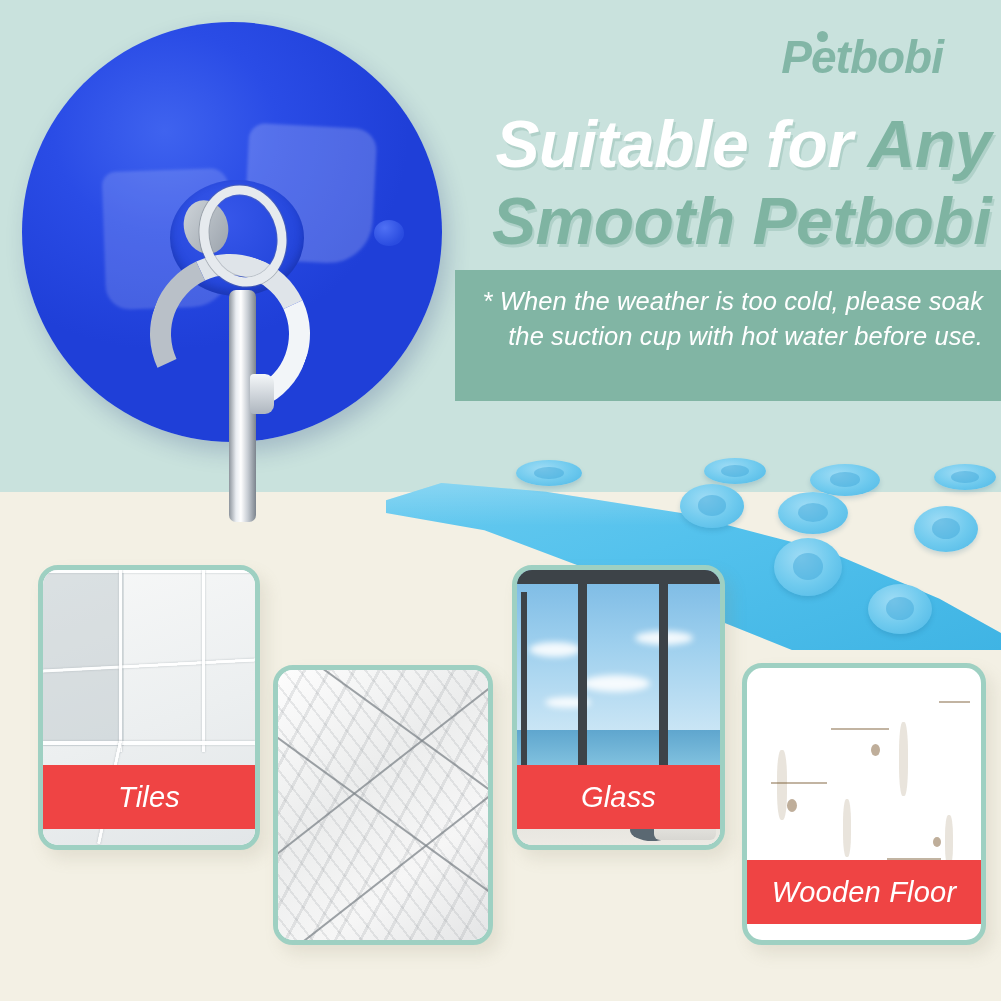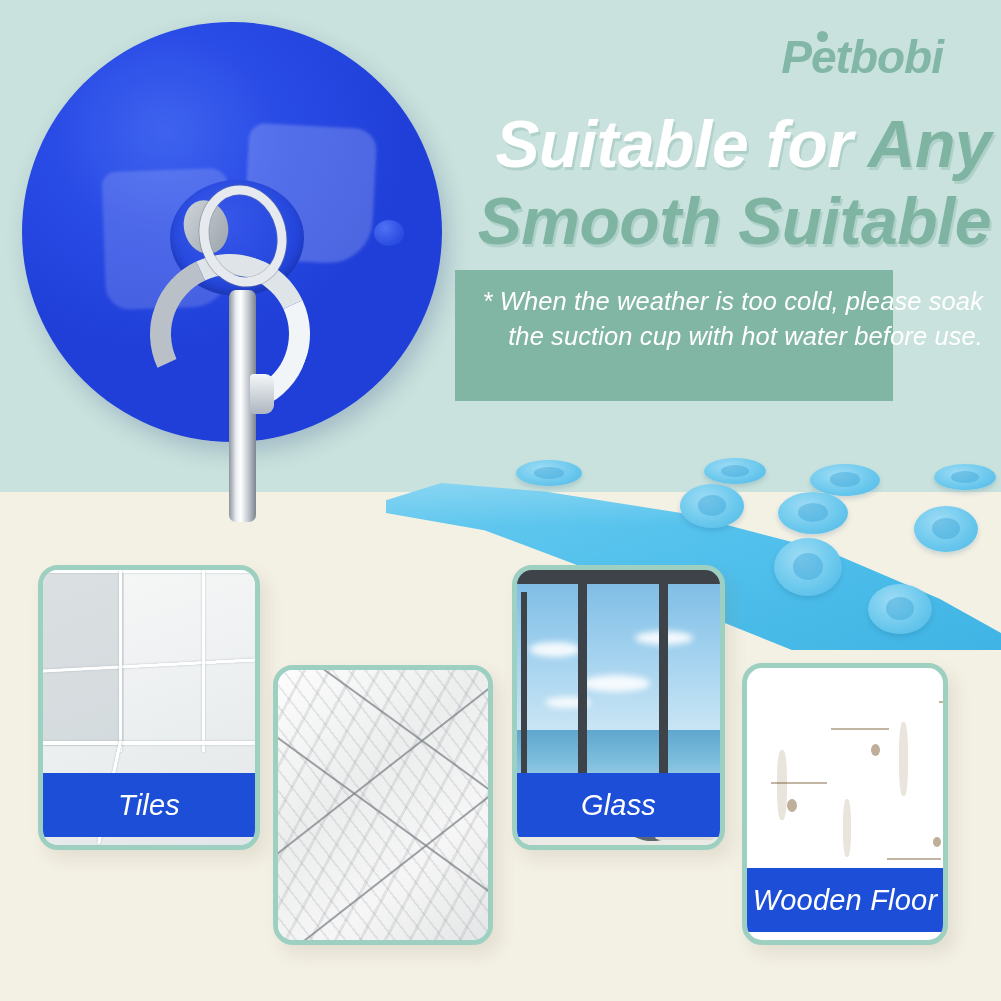--- a/index.html
+++ b/index.html
@@ -75,21 +75,21 @@
     text-shadow: 2px 3px 0 rgba(120,170,155,0.30);
   }
   .headline .w-green {
     color: #7fb4a2;
     text-shadow: 2px 3px 0 rgba(120,170,155,0.30);
   }
 
   .note-band {
     position: absolute;
     left: 455px; top: 270px;
-    width: 438px; height: 131px;
+    width: 546px; height: 131px;
     background: #81b5a4;
   }
   .note-text {
     position: absolute;
     left: 18px; top: 14px;
     width: 510px;
     text-align: right;
     color: #ffffff;
     font-size: 25.5px;
     line-height: 1.36;
@@ -235,24 +235,24 @@
     box-shadow: 7px 9px 16px rgba(140,135,110,0.16);
     box-sizing: border-box;
   }
   .card-img {
     position: absolute;
     left: 0; top: 0;
     width: 100%; height: 100%;
   }
   .card-label {
     position: absolute;
-    left: 0; bottom: 8px;
+    left: 0; bottom: 16px;
     width: 100%;
     height: 64px;
-    background: #1d4ed8;
+    background: #ef4444;
     color: #ffffff;
     font-size: 29px;
     display: flex;
     align-items: center;
     justify-content: center;
     letter-spacing: 0.2px;
   }
 
   
   .tex-tiles {
@@ -374,21 +374,21 @@
 
   <div class="header-block">
     <div class="brand">
       <span>Petbobi</span>
       <span class="paw-dot"></span>
     </div>
     <div class="headline">
       <div>
         <span class="w-white">Suitable for </span><span class="w-green">Any</span>
       </div>
-      <div class="w-green">Smooth Suitable</div>
+      <div class="w-green">Smooth Petbobi</div>
     </div>
   </div>
 
   <div class="note-band">
     <div class="note-text">* When the weather is too cold, please soak the suction cup with hot water before use.</div>
   </div>
 
   <div class="mat-wrap">
     <div class="mat-body"></div>
     <div class="mat-edge"></div>
@@ -439,21 +439,21 @@
       <div class="mullion" style="left:30%;top:0;width:9px;height:86%;"></div>
       <div class="mullion" style="left:70%;top:0;width:9px;height:88%;"></div>
       <div class="mullion" style="left:2%;top:8%;width:6px;height:80%;"></div>
       <div class="mullion" style="left:0;top:86%;width:74%;height:7px;transform:rotate(-2deg);"></div>
       <div class="pouf"></div>
       <div class="bed"></div>
     </div>
     <div class="card-label">Glass</div>
   </div>
 
-  <div class="card" style="left:742px; top:663px; width:206px; height:282px;">
+  <div class="card" style="left:742px; top:663px; width:244px; height:282px;">
     <div class="card-img tex-wood">
       <div class="plankline" style="left:24px;top:42%;width:56px;height:2px;"></div>
       <div class="plankline" style="left:84px;top:22%;width:58px;height:2px;"></div>
       <div class="plankline" style="left:140px;top:70%;width:54px;height:2px;"></div>
       <div class="plankline" style="left:192px;top:12%;width:31px;height:2px;"></div>
       <div class="grain" style="left:30px;top:30%;width:10px;height:70px;"></div>
       <div class="grain" style="left:96px;top:48%;width:8px;height:58px;"></div>
       <div class="grain" style="left:152px;top:20%;width:9px;height:74px;"></div>
       <div class="grain" style="left:198px;top:54%;width:8px;height:52px;"></div>
       <div class="knot" style="left:40px;top:48%;width:10px;height:13px;"></div>

